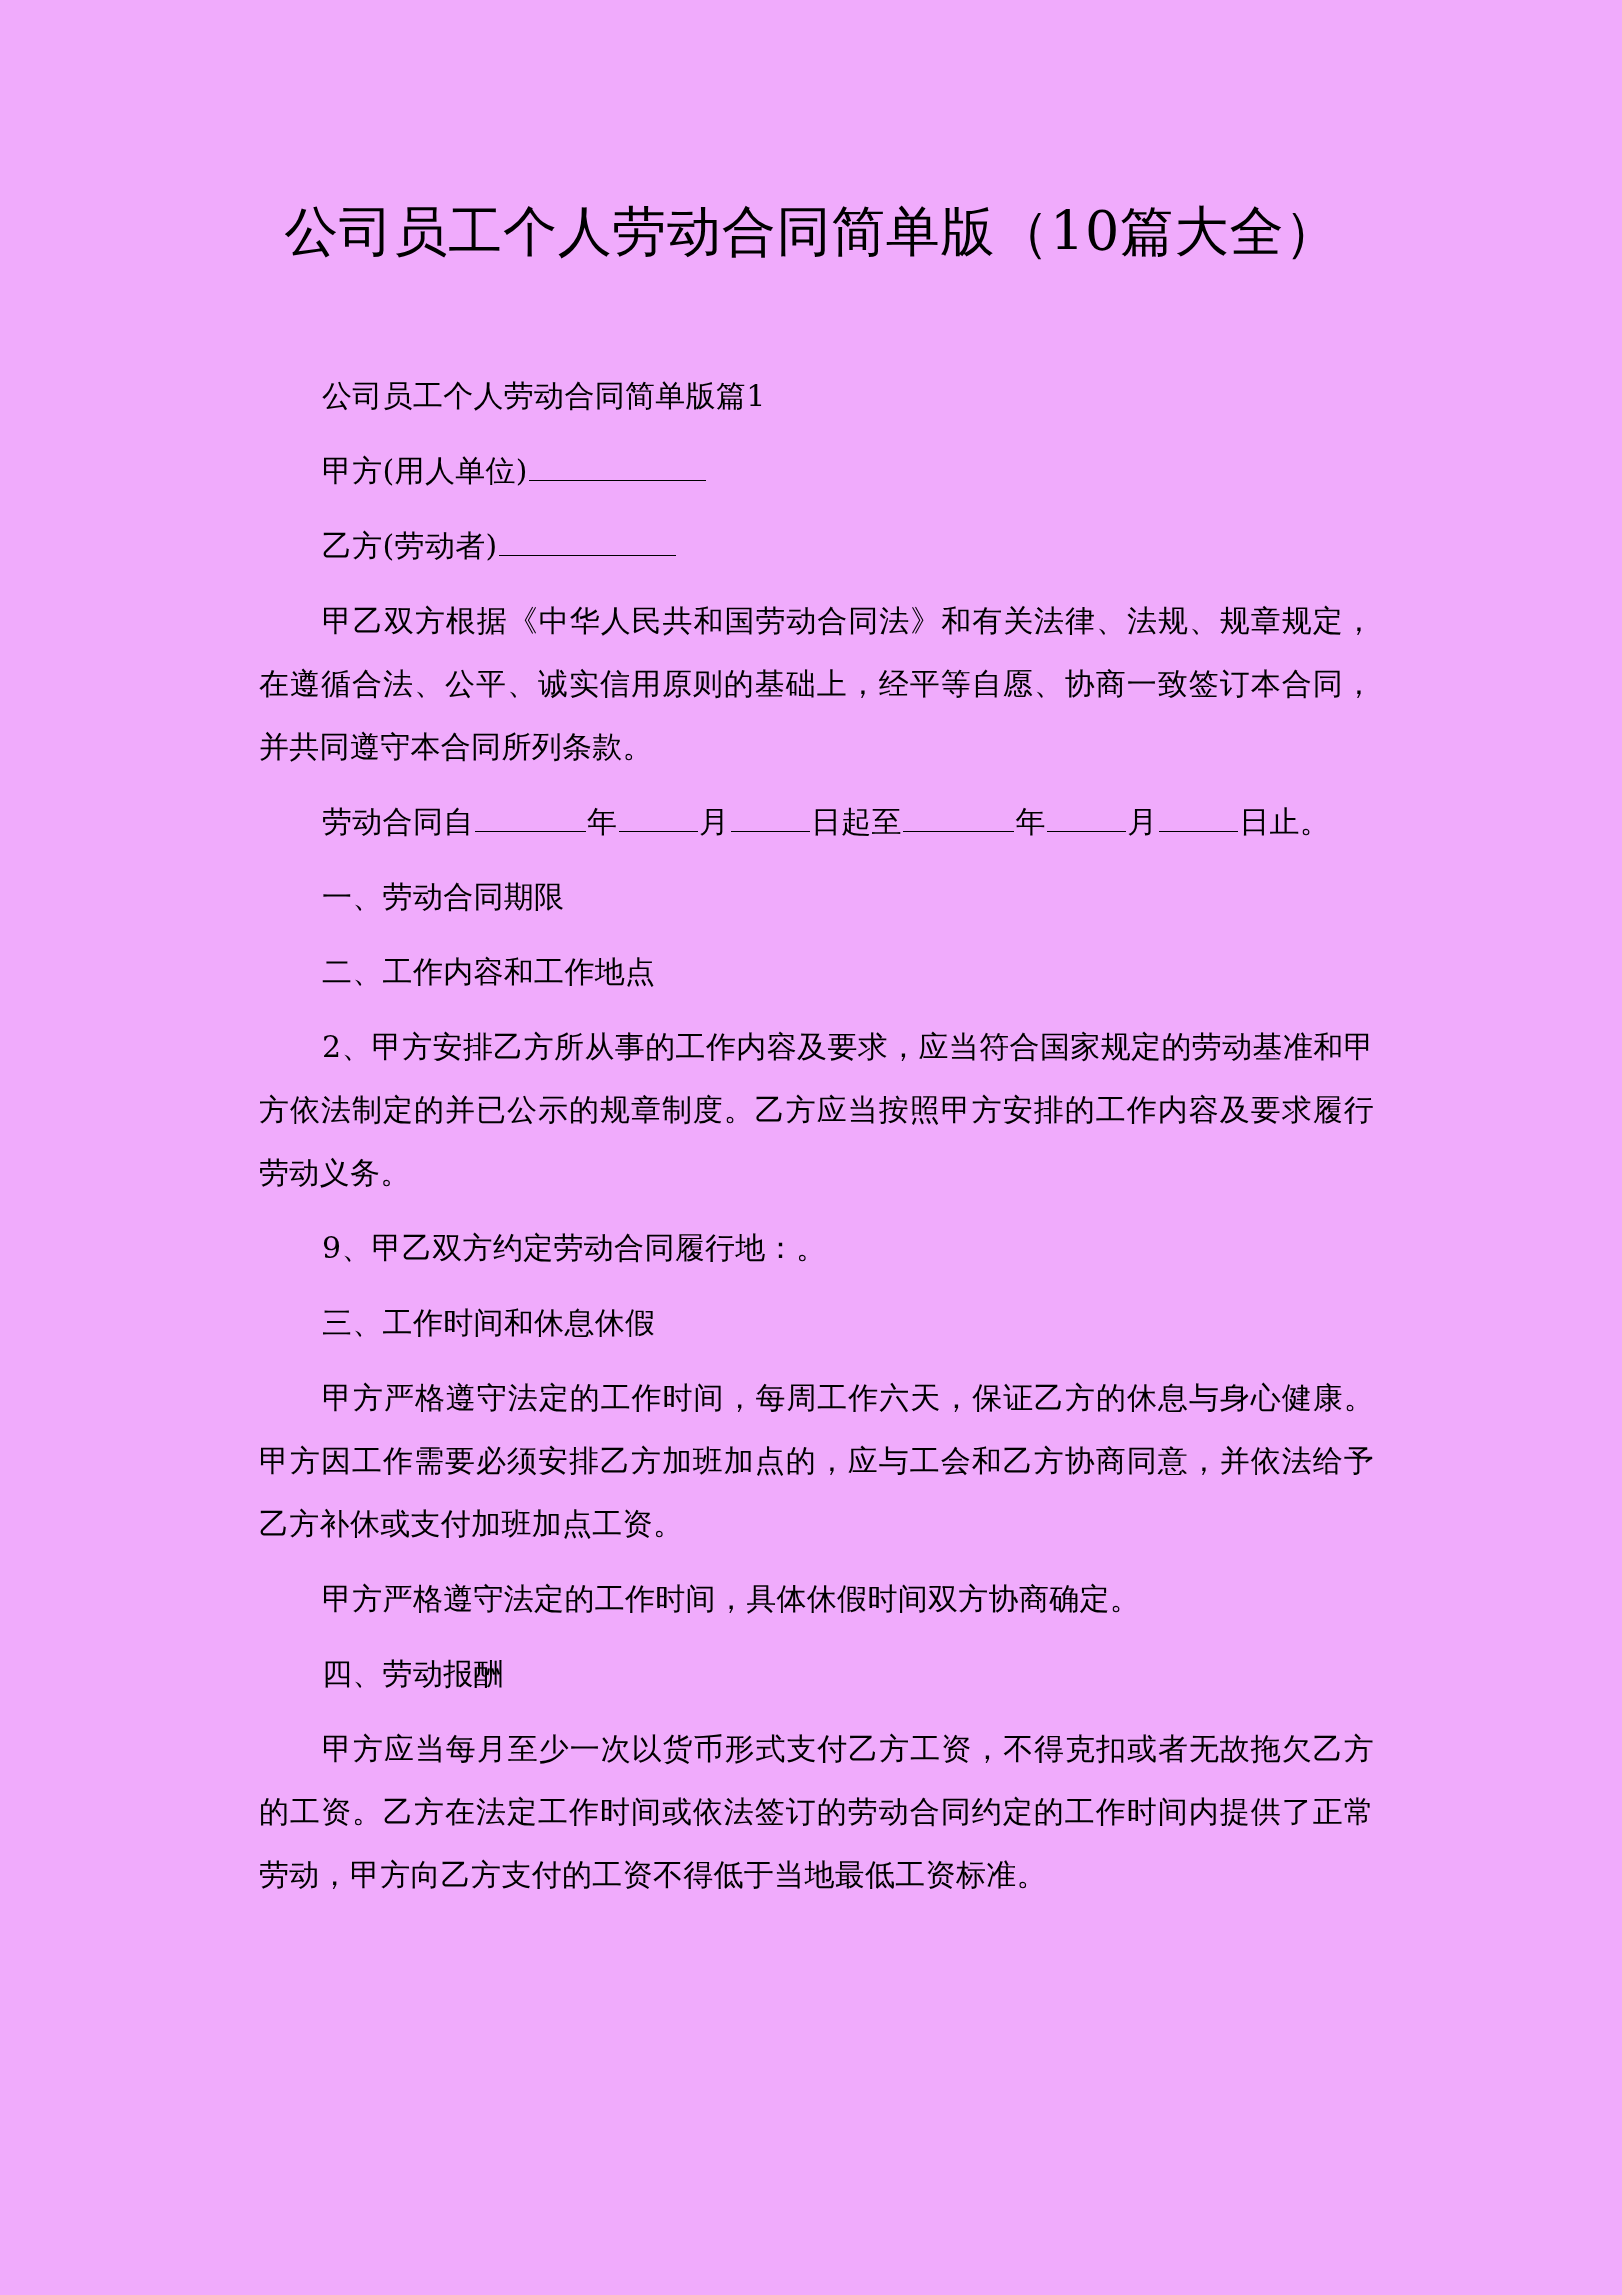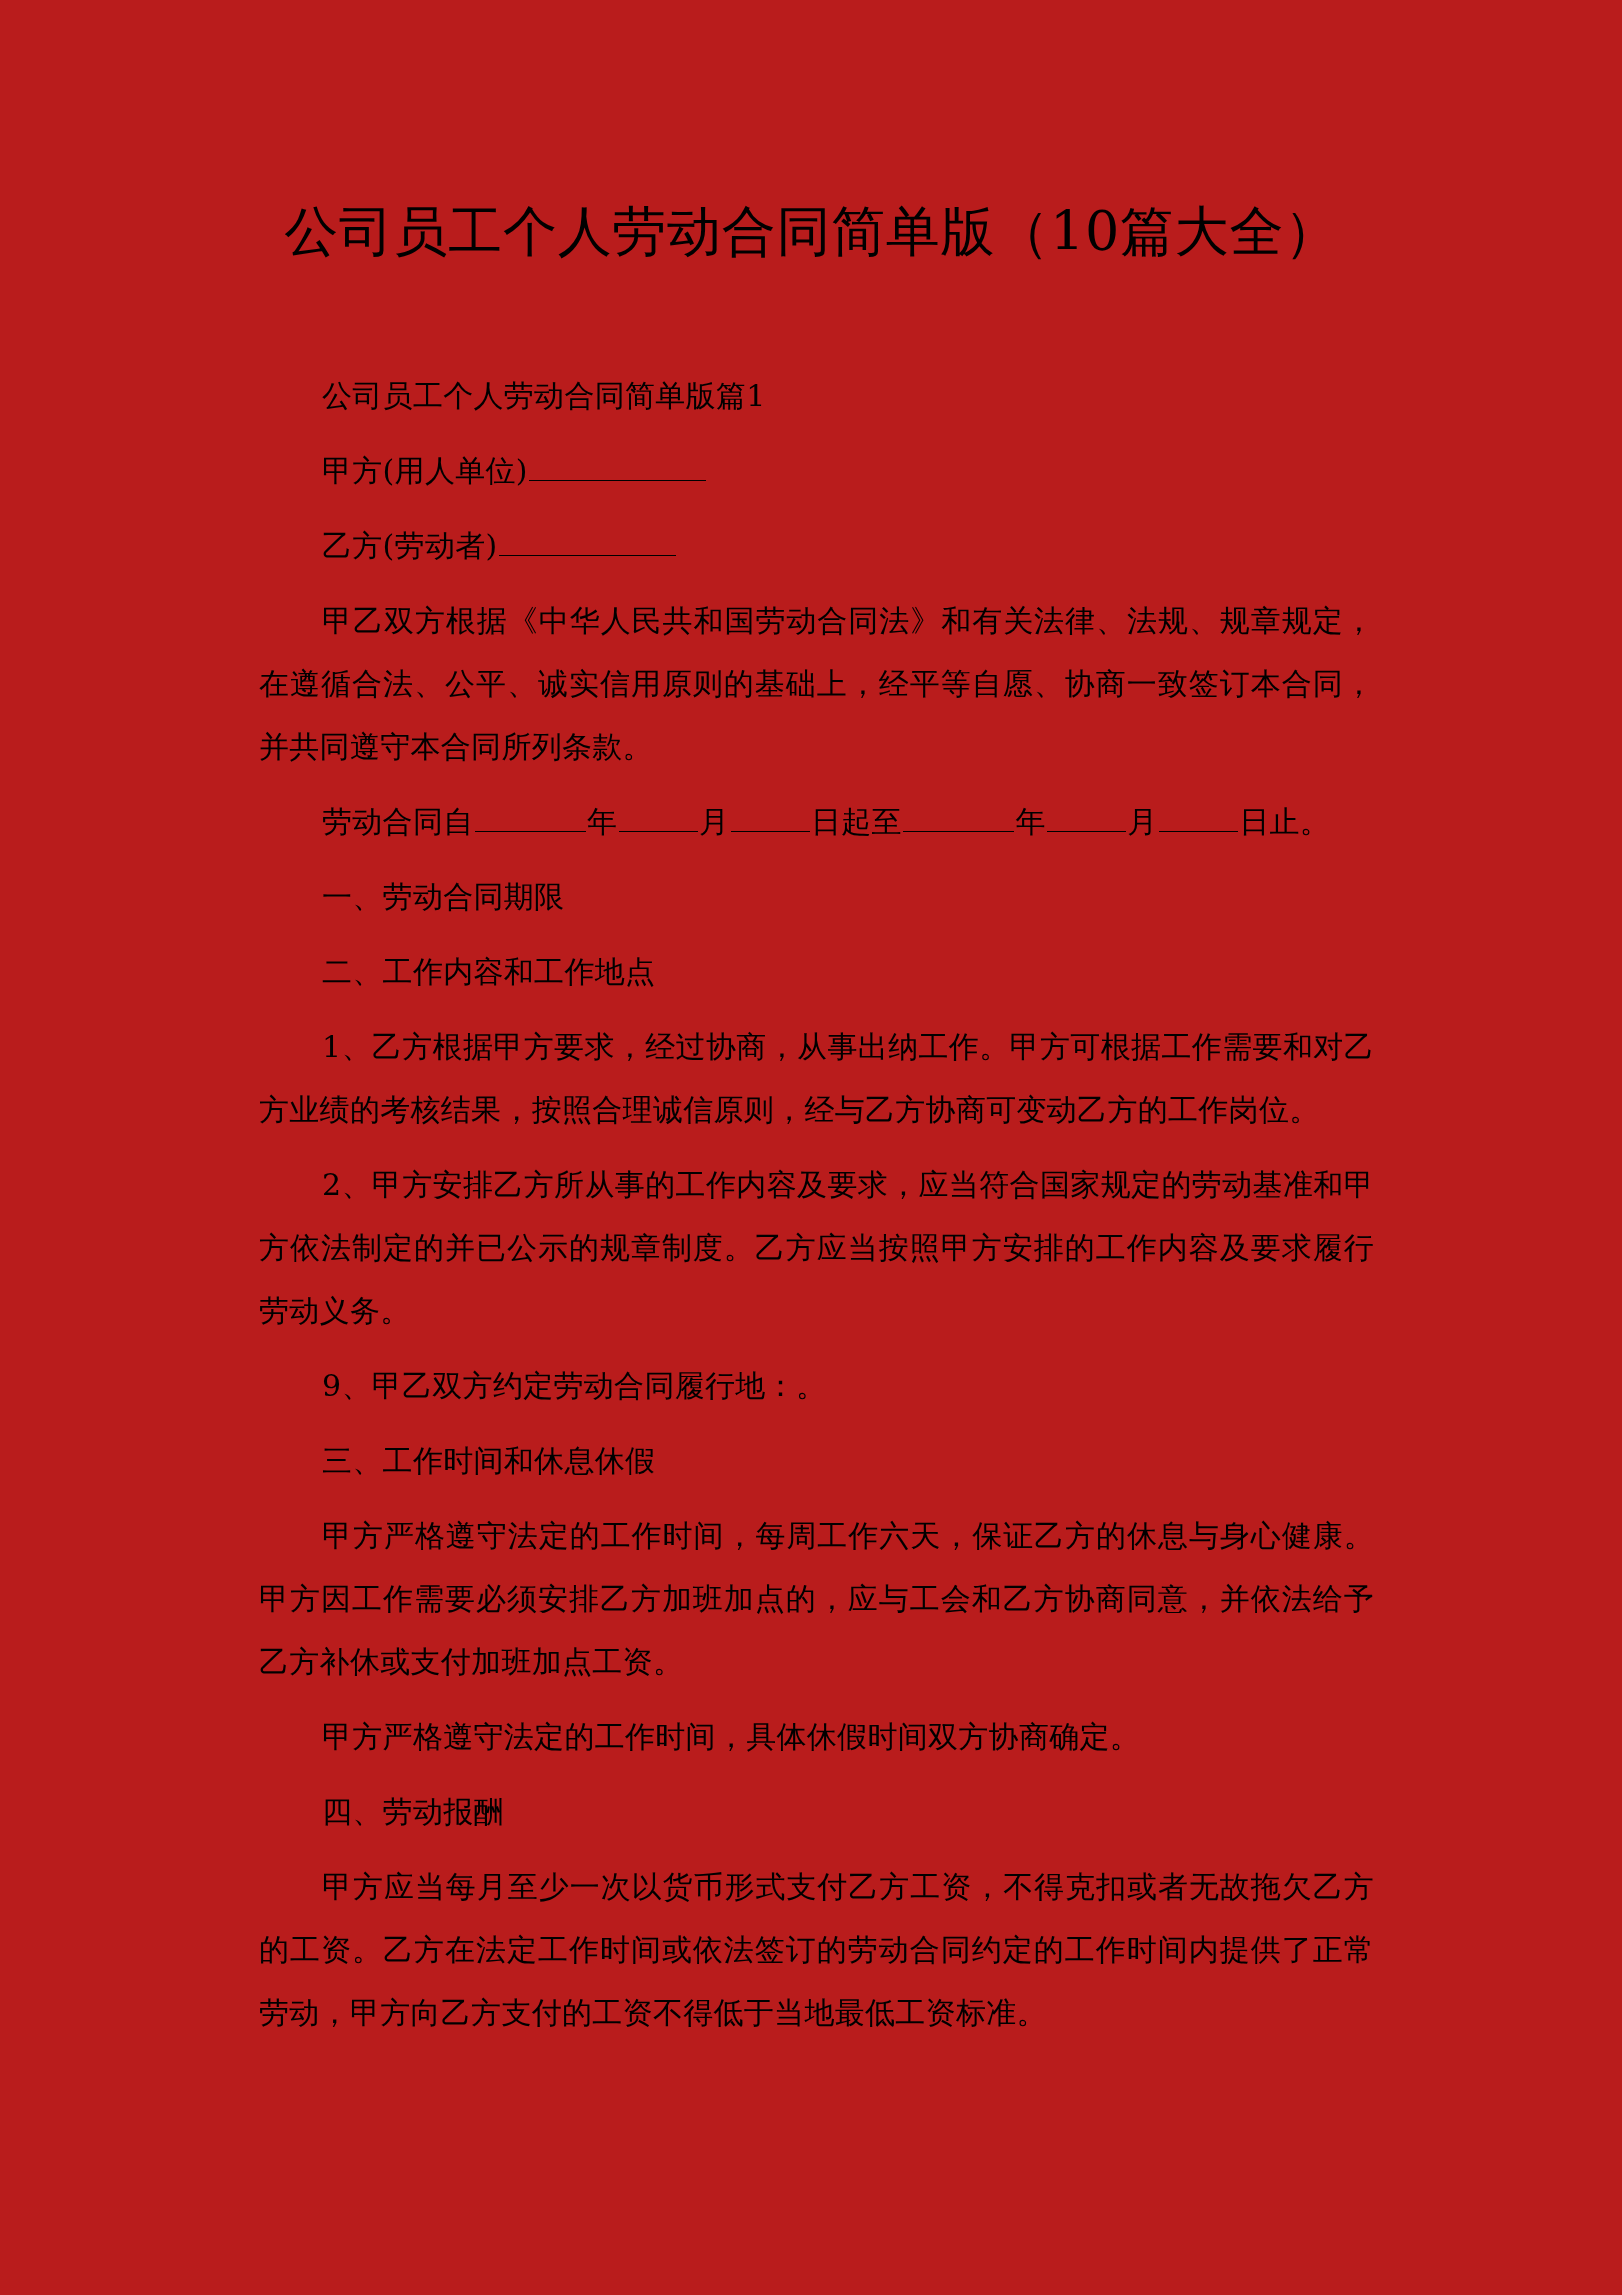--- a/index.html
+++ b/index.html
@@ -14,21 +14,21 @@
       overflow: hidden;
       font-family: "DejaVu Serif", "Liberation Serif", serif;
       color: #000000;
     }
     .page {
       position: absolute;
       left: 0;
       top: 0;
       width: 1623px;
       height: 2295px;
-      background: #b91c1c;
+      background: #f0abfc;
     }
     .title {
       position: absolute;
       left: 0;
       width: 1623px;
       top: 196px;
       text-align: center;
       font-size: 54px;
       line-height: 72px;
       letter-spacing: 0.7px;
@@ -80,21 +80,20 @@
     <p class="p indent"><span>乙方(劳动者)</span><span class="blank b-long"></span></p>
 
     <p class="p indent">甲乙双方根据《中华人民共和国劳动合同法》和有关法律、法规、规章规定，在遵循合法、公平、诚实信用原则的基础上，经平等自愿、协商一致签订本合同，并共同遵守本合同所列条款。</p>
 
     <p class="p indent"><span>劳动合同自</span><span class="blank b-year"></span><span>年</span><span class="blank b-mon"></span><span>月</span><span class="blank b-day"></span><span>日起至</span><span class="blank b-year"></span><span>年</span><span class="blank b-mon"></span><span>月</span><span class="blank b-day"></span><span>日止。</span></p>
 
     <p class="p indent">一、劳动合同期限</p>
 
     <p class="p indent">二、工作内容和工作地点</p>
 
-    <p class="p indent">1、乙方根据甲方要求，经过协商，从事出纳工作。甲方可根据工作需要和对乙方业绩的考核结果，按照合理诚信原则，经与乙方协商可变动乙方的工作岗位。</p>
 
     <p class="p indent">2、甲方安排乙方所从事的工作内容及要求，应当符合国家规定的劳动基准和甲方依法制定的并已公示的规章制度。乙方应当按照甲方安排的工作内容及要求履行劳动义务。</p>
 
     <p class="p indent">9、甲乙双方约定劳动合同履行地：。</p>
 
     <p class="p indent">三、工作时间和休息休假</p>
 
 
     <p class="p indent">甲方严格遵守法定的工作时间，每周工作六天，保证乙方的休息与身心健康。甲方因工作需要必须安排乙方加班加点的，应与工会和乙方协商同意，并依法给予乙方补休或支付加班加点工资。</p>
 

